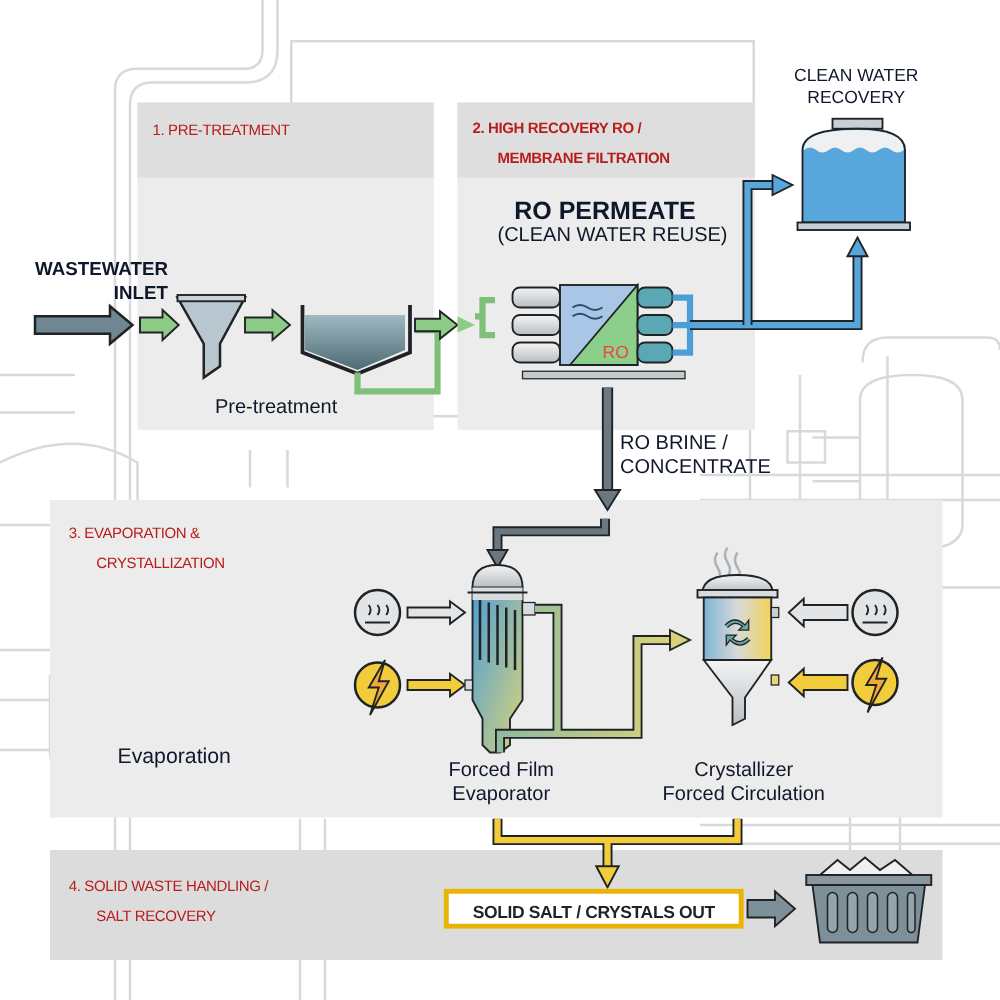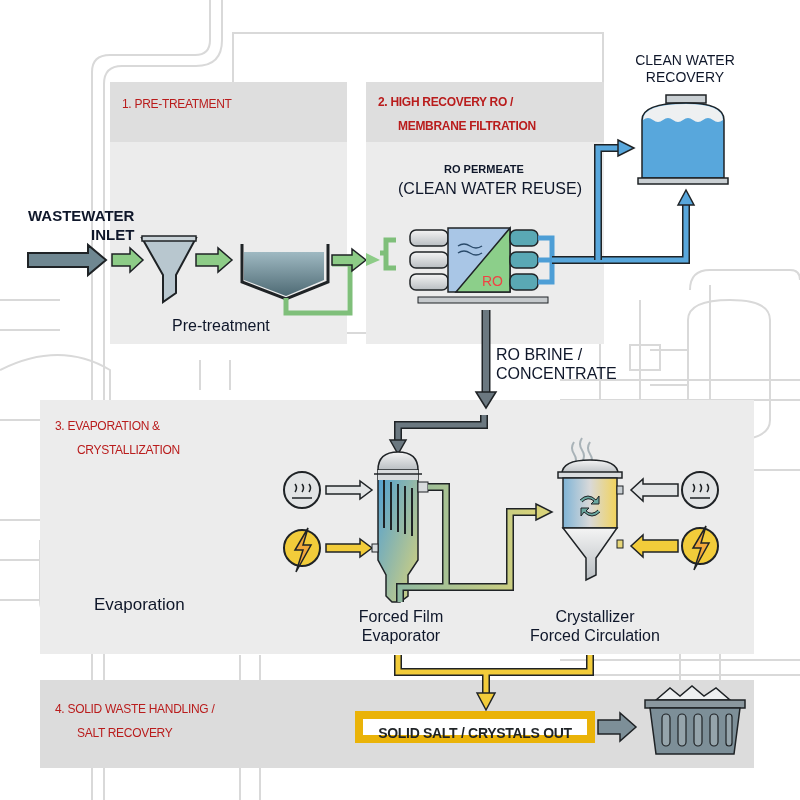--- a/index.html
+++ b/index.html
@@ -5,21 +5,21 @@
   html, body { margin:0; padding:0; background:#ffffff; }
   body { width:800px; height:800px; position:relative; overflow:hidden; font-family:"Liberation Sans", sans-serif; color:#1f2326; }
   #bg { position:absolute; left:0; top:0; width:800px; height:800px; }
   .panel { position:absolute; background:#ececec; }
   .panel-head { position:absolute; background:#dedede; }
   .title { position:absolute; font-family:"Liberation Sans", sans-serif; font-size:12px; line-height:24px; color:#b91c1c; letter-spacing:-0.3px; white-space:nowrap; }
   .title .ind { display:block; padding-left:22px; }
   .lbl { position:absolute; font-size:16px; line-height:19px; color:#0f172a; white-space:nowrap; text-align:center; }
   .bold { font-weight:bold; }
   svg.layer { position:absolute; left:0; top:0; width:800px; height:800px; }
-  .outbox { position:absolute; left:355px; top:711px; width:240px; height:32px; background:#fff; border:8px solid #eab308; box-sizing:border-box; font-weight:bold; font-size:14px; line-height:28px; text-align:center; letter-spacing:-0.3px; }
+  .outbox { position:absolute; left:355px; top:711px; width:240px; height:32px; background:#fff; border:4px solid #eab308; box-sizing:border-box; font-weight:bold; font-size:14px; line-height:28px; text-align:center; letter-spacing:-0.3px; }
 </style>
 </head>
 <body>
 
 <svg id="bg" viewBox="0 0 800 800">
   <g fill="none" stroke="#d9d9d9" stroke-width="2">
     <path d="M210 0 V40 Q210 55 195 55 H110 Q92 55 92 72 V800"></path>
     <path d="M222 0 V40 Q222 66 196 66 H122 Q104 66 104 84 V800"></path>
     <rect x="233" y="33" width="370" height="300"></rect>
     <path d="M0 300 H60 M0 330 H60"></path>
@@ -226,21 +226,21 @@
 </svg>
 
 <div class="lbl bold" style="left:28px;top:206px;text-align:right;font-size:15px;">
   <span style="display:block">WASTEWATER</span>
   <span style="display:block">INLET</span>
 </div>
 
 <div class="lbl" style="left:172px;top:316px;">Pre-treatment</div>
 
 <div class="lbl" style="left:398px;top:160px;width:172px;">
-  <span class="bold" style="display:block;font-size:11px">RO PERMEATE</span>
+  <span class="bold" style="display:block;font-size:20px">RO PERMEATE</span>
   <span style="display:block">(CLEAN WATER REUSE)</span>
 </div>
 
 <div class="lbl" style="left:620px;top:52px;width:130px;font-size:14px;line-height:17px;">
   <span style="display:block">CLEAN WATER</span>
   <span style="display:block">RECOVERY</span>
 </div>
 
 <div class="lbl" style="left:496px;top:345px;text-align:left;">
   <span style="display:block">RO BRINE /</span>

